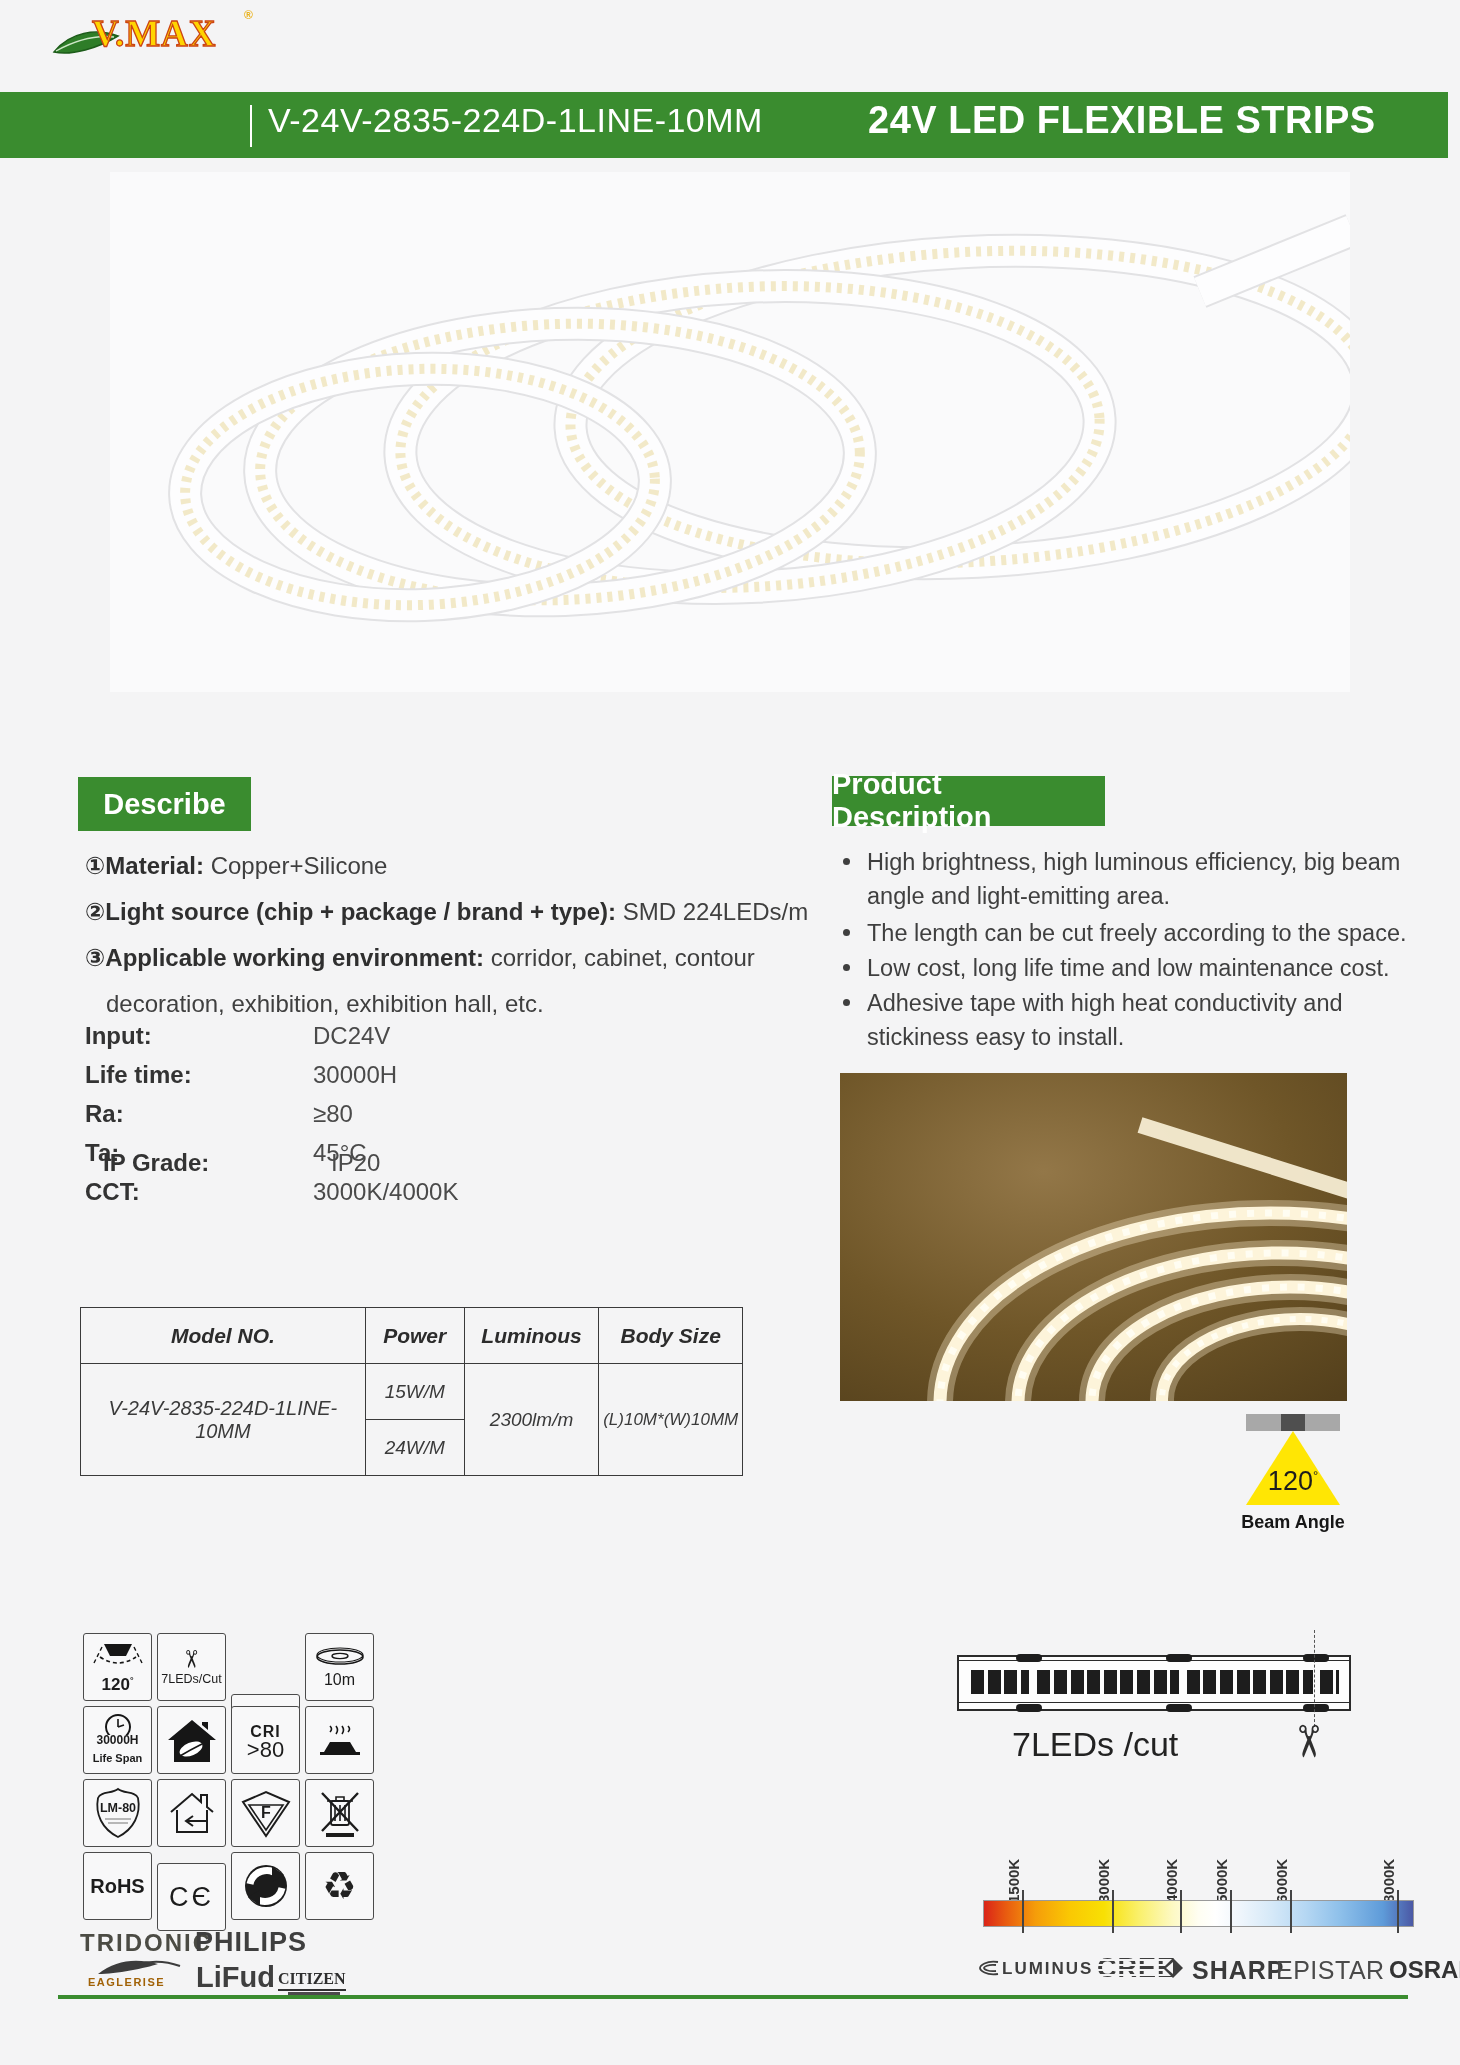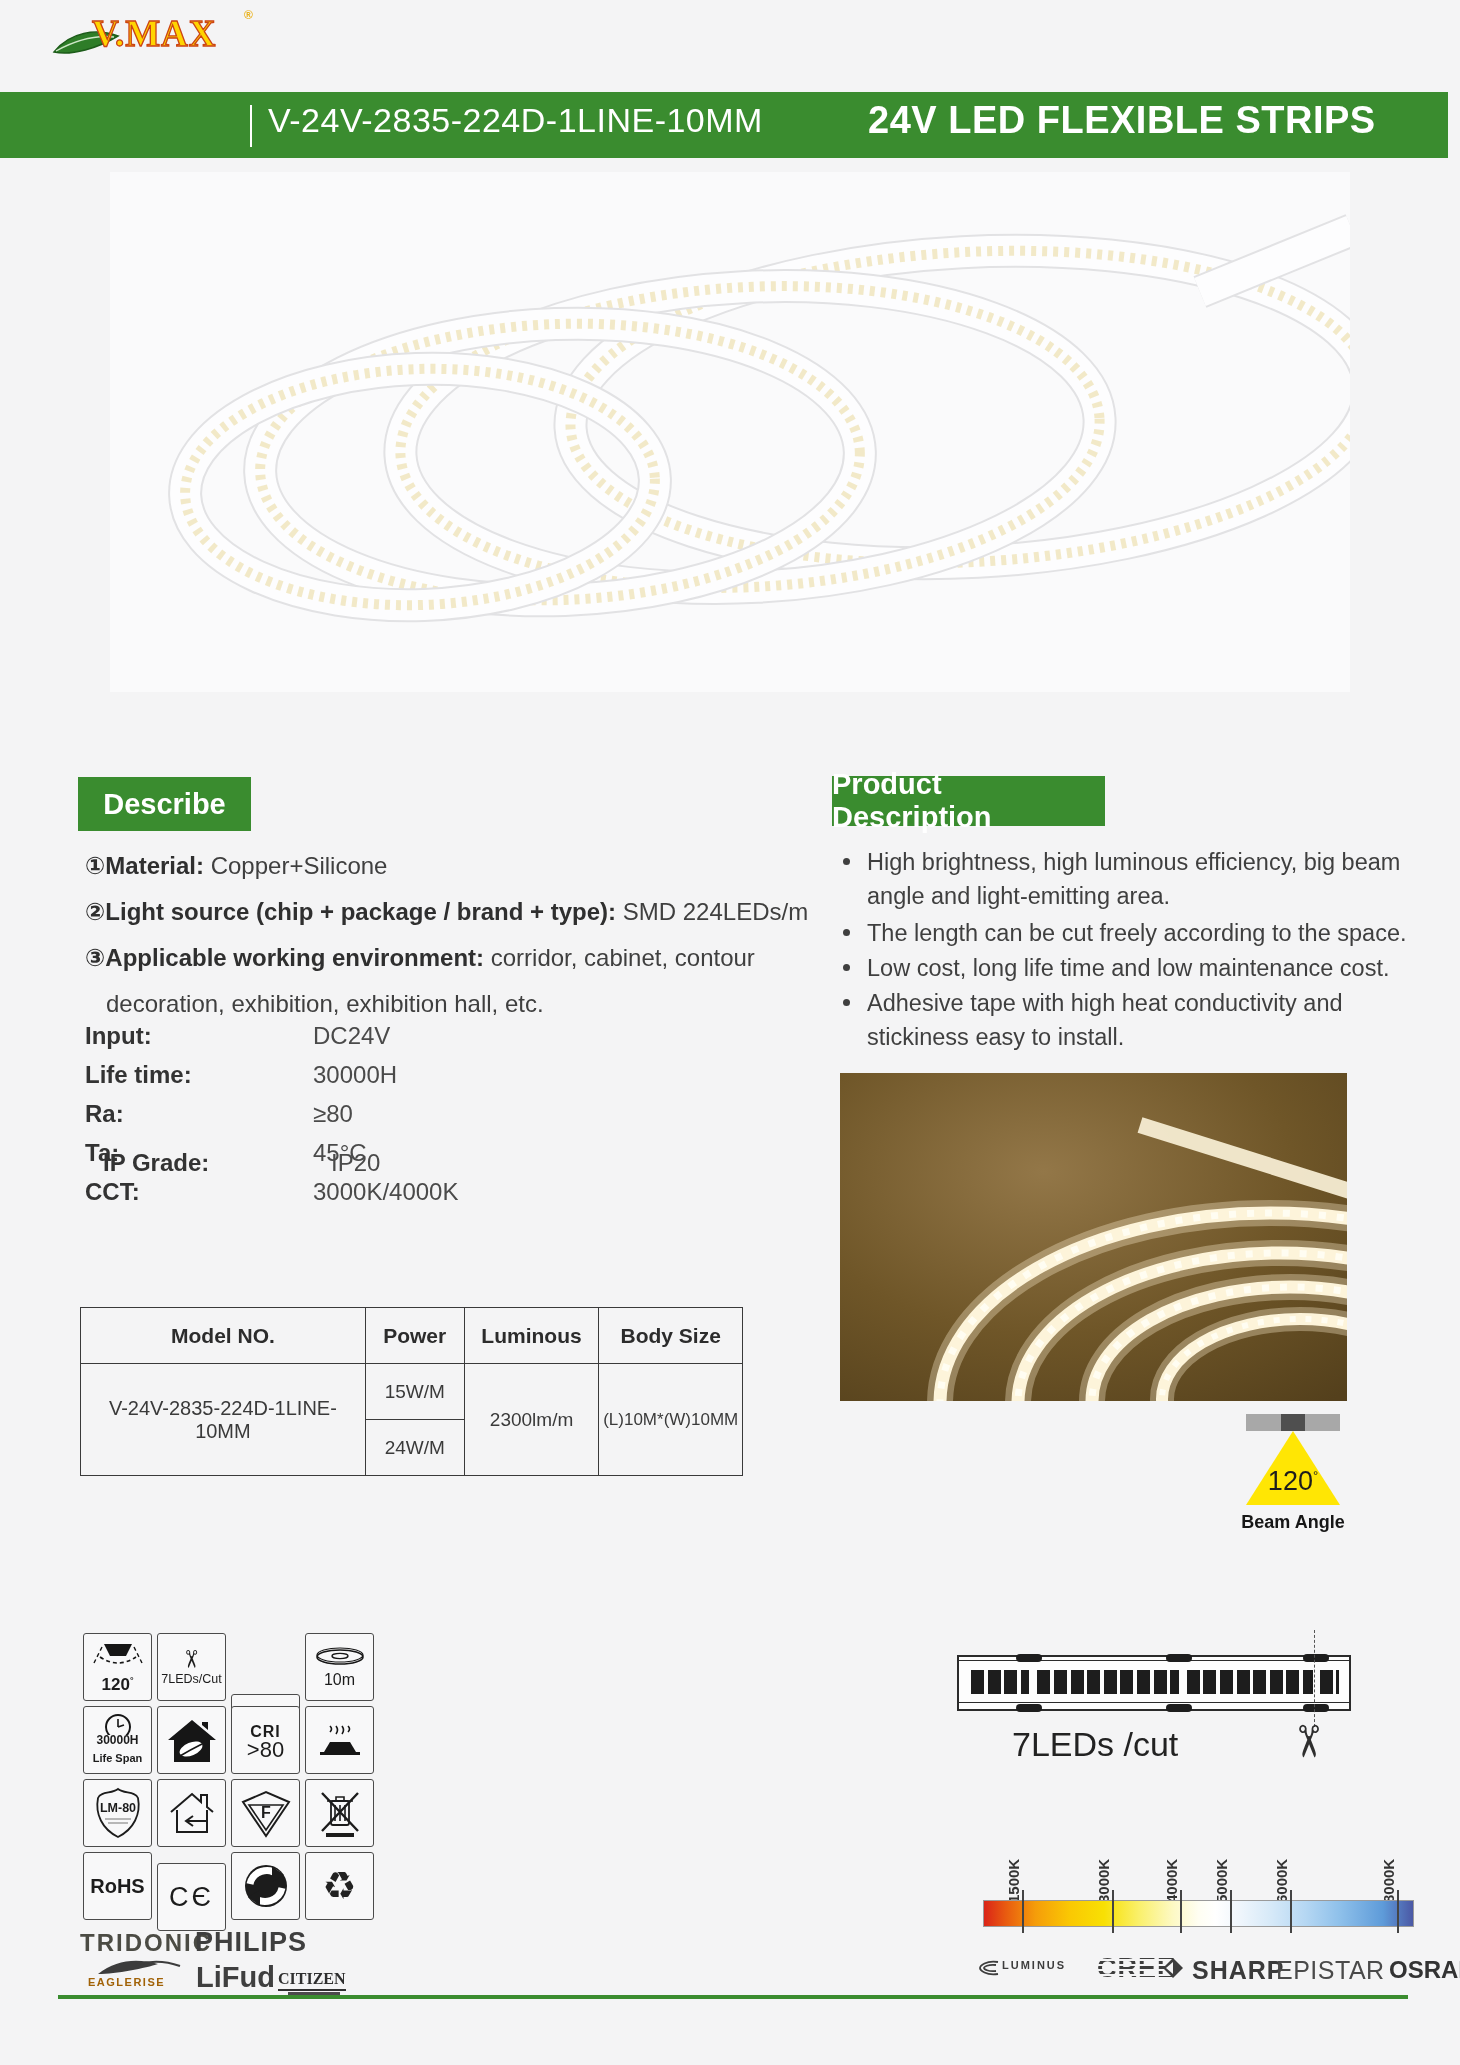--- a/index.html
+++ b/index.html
@@ -28,21 +28,21 @@
   .describe-box{left:78px;top:777px;width:173px;height:54px;font-size:29px;}
   .pd-box{left:832px;top:776px;width:273px;height:50px;font-size:29px;}
   
   .desc-line{position:absolute;left:85px;font-size:24px;white-space:nowrap;color:#3f3f3f;}
   .desc-line b{color:#2f2f2f;}
   .spec-row{position:absolute;left:85px;font-size:24px;white-space:nowrap;}
   .spec-label{font-weight:bold;color:#333;display:inline-block;width:228px;}
   .spec-value{color:#4a4a4a;}
   
   table.spec{position:absolute;left:80px;top:1307px;width:663px;border-collapse:collapse;background:transparent;}
-  table.spec th,table.spec td{border:1.8px solid #3a3a3a;text-align:center;color:#3a3a3a;}
+  table.spec th,table.spec td{border:1.8px solid #3a3a3a;text-align:center;color:#3a3a3a;font-style:italic;}
   table.spec th{font-size:21px;color:#2c2c2c;height:53px;}
   table.spec td{font-size:19px;height:53px;}
   
   .bullet{position:absolute;left:845px;width:592px;font-size:23.5px;line-height:34px;color:#3f3f3f;}
   .bullet::before{content:"";position:absolute;left:-2px;top:13px;width:7px;height:7px;border-radius:50%;background:#3f3f3f;}
   .bullet-text{display:block;padding-left:22px;}
   
   .hero{left:110px;top:172px;width:1240px;height:520px;}
   .lit-photo{left:840px;top:1073px;width:507px;height:328px;}
   
@@ -372,21 +372,21 @@
 <div class="cct-tick" style="left:1022px;"></div>
 <div class="cct-tick" style="left:1112px;"></div>
 <div class="cct-tick" style="left:1180px;"></div>
 <div class="cct-tick" style="left:1230px;"></div>
 <div class="cct-tick" style="left:1290px;"></div>
 <div class="cct-tick" style="left:1397px;"></div>
 
 <svg class="abs" style="left:978px;top:1958px;" width="22" height="20" viewBox="0 0 22 20">
   <path d="M20,4 C8,2 2,8 2,10 C2,12 8,18 20,16 M18,7 C10,6 6,9 6,10 C6,11 10,14 18,13" fill="none" stroke="#3d3d3d" stroke-width="1.8"></path>
 </svg>
-<div class="logo-txt" style="left:1002px;top:1959px;font-size:11px;font-weight:bold;letter-spacing:2px;color:#3d3d3d;">LUMINUS</div>
+<div class="logo-txt" style="left:1002px;top:1959px;font-size:17px;font-weight:bold;letter-spacing:2px;color:#3d3d3d;">LUMINUS</div>
 <div class="logo-txt cree-stripes" style="left:1097px;top:1953px;">CREE</div>
 <svg class="abs" style="left:1162px;top:1957px;" width="22" height="22" viewBox="0 0 22 22">
   <path d="M11,1 L21,11 L11,21 L1,11 Z" fill="#3d3d3d"></path>
   <path d="M4,11 L11,5 L11,17 Z" fill="#f4f4f5"></path>
 </svg>
 <div class="logo-txt" style="left:1192px;top:1956px;font-size:25px;font-weight:bold;letter-spacing:1px;color:#3a3a3a;">SHARP</div>
 <div class="logo-txt" style="left:1276px;top:1956px;font-size:25px;letter-spacing:.5px;color:#4a4a4a;">EPISTAR</div>
 <div class="logo-txt" style="left:1345px;top:1956px;font-size:24px;font-weight:bold;color:#333;margin-left:44px;">OSRAM</div>
 
 <div class="abs footer-line"></div>

